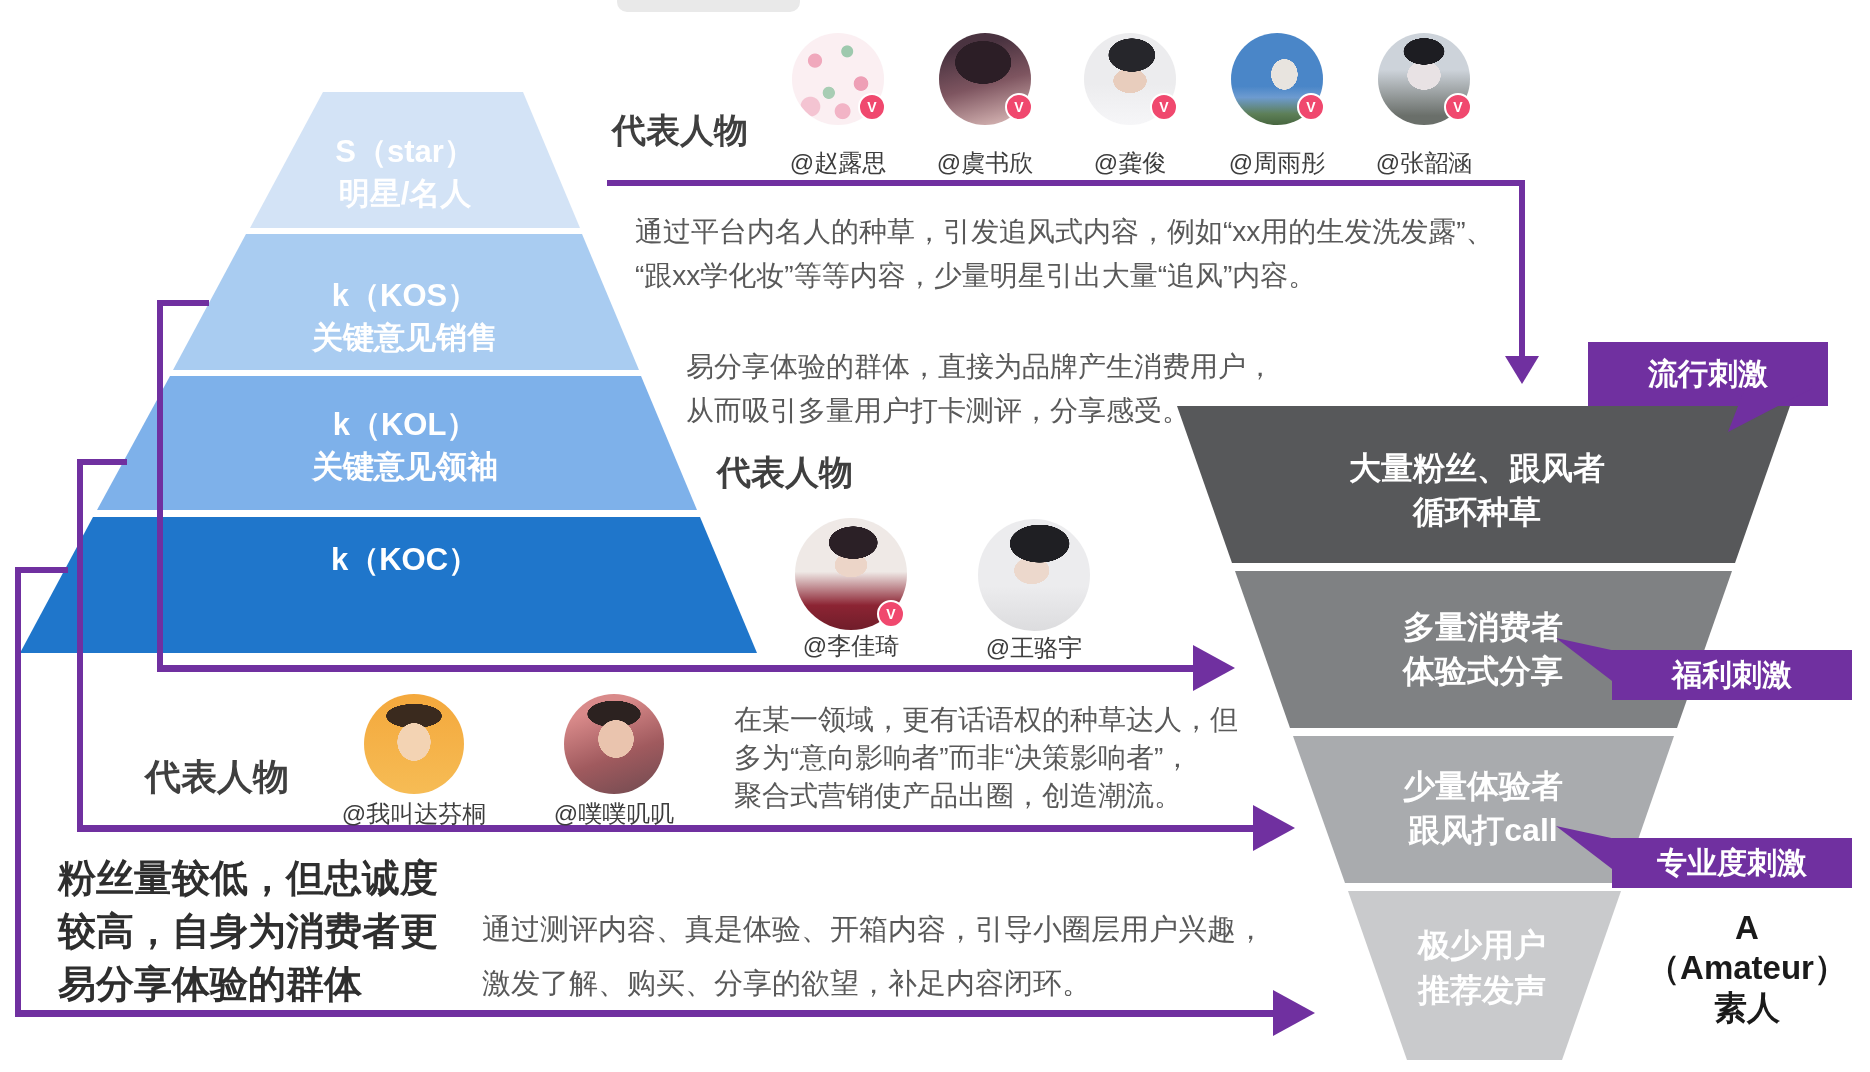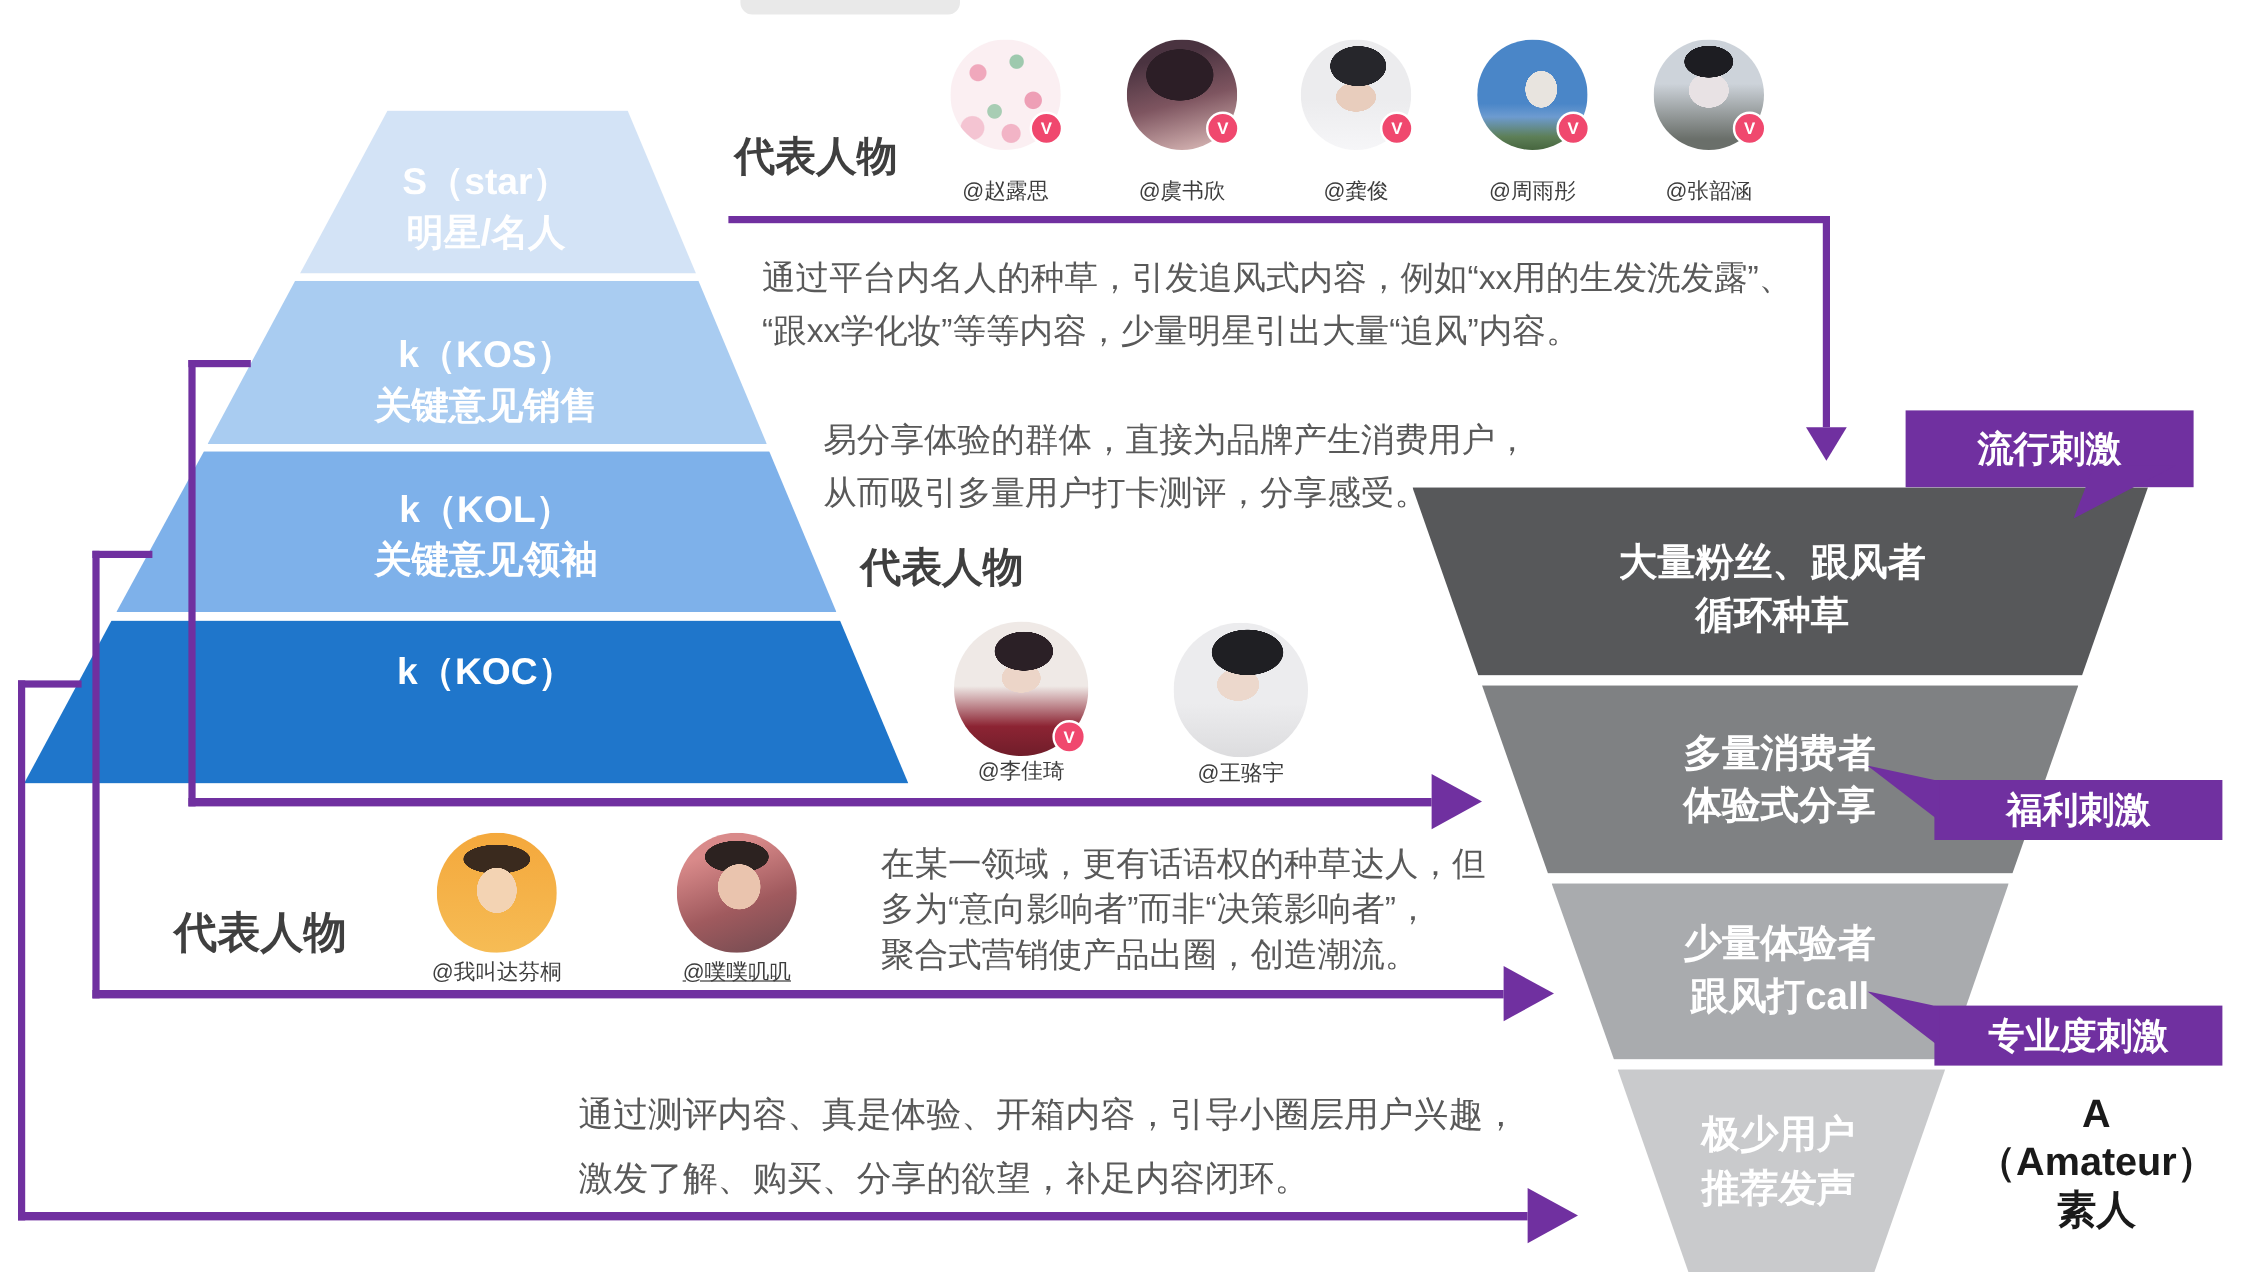--- a/index.html
+++ b/index.html
@@ -4,21 +4,21 @@
 <style>
   html,body{margin:0;padding:0;background:#fff;}
   #stage{position:relative;width:1870px;height:1072px;background:#fff;overflow:hidden;
          font-family:"Liberation Sans","DejaVu Sans",sans-serif;}
   .abs{position:absolute;}
   .shape{position:absolute;filter:drop-shadow(2px 2px 3px rgba(120,130,140,.35));}
   .tiertext{position:absolute;text-align:center;color:#fff;font-weight:bold;font-size:31px;line-height:42px;white-space:nowrap;}
   .ftext{position:absolute;text-align:center;color:#fff;font-weight:bold;font-size:32px;line-height:44px;white-space:nowrap;}
   .rep{position:absolute;color:#3f3f3f;font-weight:bold;font-size:34px;white-space:nowrap;}
   .para{position:absolute;color:#595959;font-size:28px;line-height:44px;white-space:nowrap;}
-  .handle{position:absolute;color:#3d3d3d;font-size:18px;text-align:center;white-space:nowrap;}
+  .handle{position:absolute;color:#3d3d3d;font-size:24px;text-align:center;white-space:nowrap;}
   .avatar{position:absolute;border-radius:50%;}
   .badge{position:absolute;right:-2px;bottom:4px;width:24px;height:24px;border-radius:50%;
          background:var(--badge);border:2px solid #fff;color:#fff;font-size:14px;font-weight:bold;
          display:flex;align-items:center;justify-content:center;}
   .pline{position:absolute;background:var(--purple);}
   .head-right{position:absolute;width:0;height:0;border-top:23px solid transparent;
               border-bottom:23px solid transparent;border-left:42px solid var(--purple);}
   .head-down{position:absolute;width:0;height:0;border-left:17px solid transparent;
              border-right:17px solid transparent;border-top:28px solid var(--purple);}
   .ribbon{position:absolute;background:var(--purple);color:#fff;font-weight:bold;font-size:30px;
@@ -149,22 +149,27 @@
   <div class="pline" style="left:77px;top:459px;width:6px;height:373px;"></div>
   <div class="pline" style="left:77px;top:825px;width:1176px;height:7px;"></div>
   <div class="head-right" style="left:1253px;top:805px;"></div>
 
   <div class="rep" style="left:145px;top:753px;font-size:36px;">代表人物</div>
 
   <div class="avatar av-dafentong" style="left:364px;top:694px;width:100px;height:100px;"></div>
   <div class="avatar av-pupujiji" style="left:564px;top:694px;width:100px;height:100px;"></div>
 
   <div class="handle" style="left:324px;top:798px;width:180px;">@我叫达芬桐</div>
-  <div class="handle" style="left:524px;top:798px;width:180px;text-decoration:underline;">@噗噗叽叽</div>
-
+  <div class="handle" style="left:524px;top:798px;width:180px;">@噗噗叽叽</div>
+
+  <div class="abs" style="left:58px;top:852px;color:var(--text-black);font-size:38px;font-weight:bold;line-height:53px;white-space:nowrap;">
+    <div>粉丝量较低，但忠诚度</div>
+    <div>较高，自身为消费者更</div>
+    <div>易分享体验的群体</div>
+  </div>
 
   <div class="para" style="left:482px;top:902px;font-size:29px;line-height:54px;">
     <div>通过测评内容、真是体验、开箱内容，引导小圈层用户兴趣，</div>
     <div>激发了解、购买、分享的欲望，补足内容闭环。</div>
   </div>
 
   <div class="pline" style="left:15px;top:567px;width:53px;height:6px;"></div>
   <div class="pline" style="left:15px;top:567px;width:6px;height:450px;"></div>
   <div class="pline" style="left:15px;top:1010px;width:1258px;height:7px;"></div>
   <div class="head-right" style="left:1273px;top:990px;"></div>

